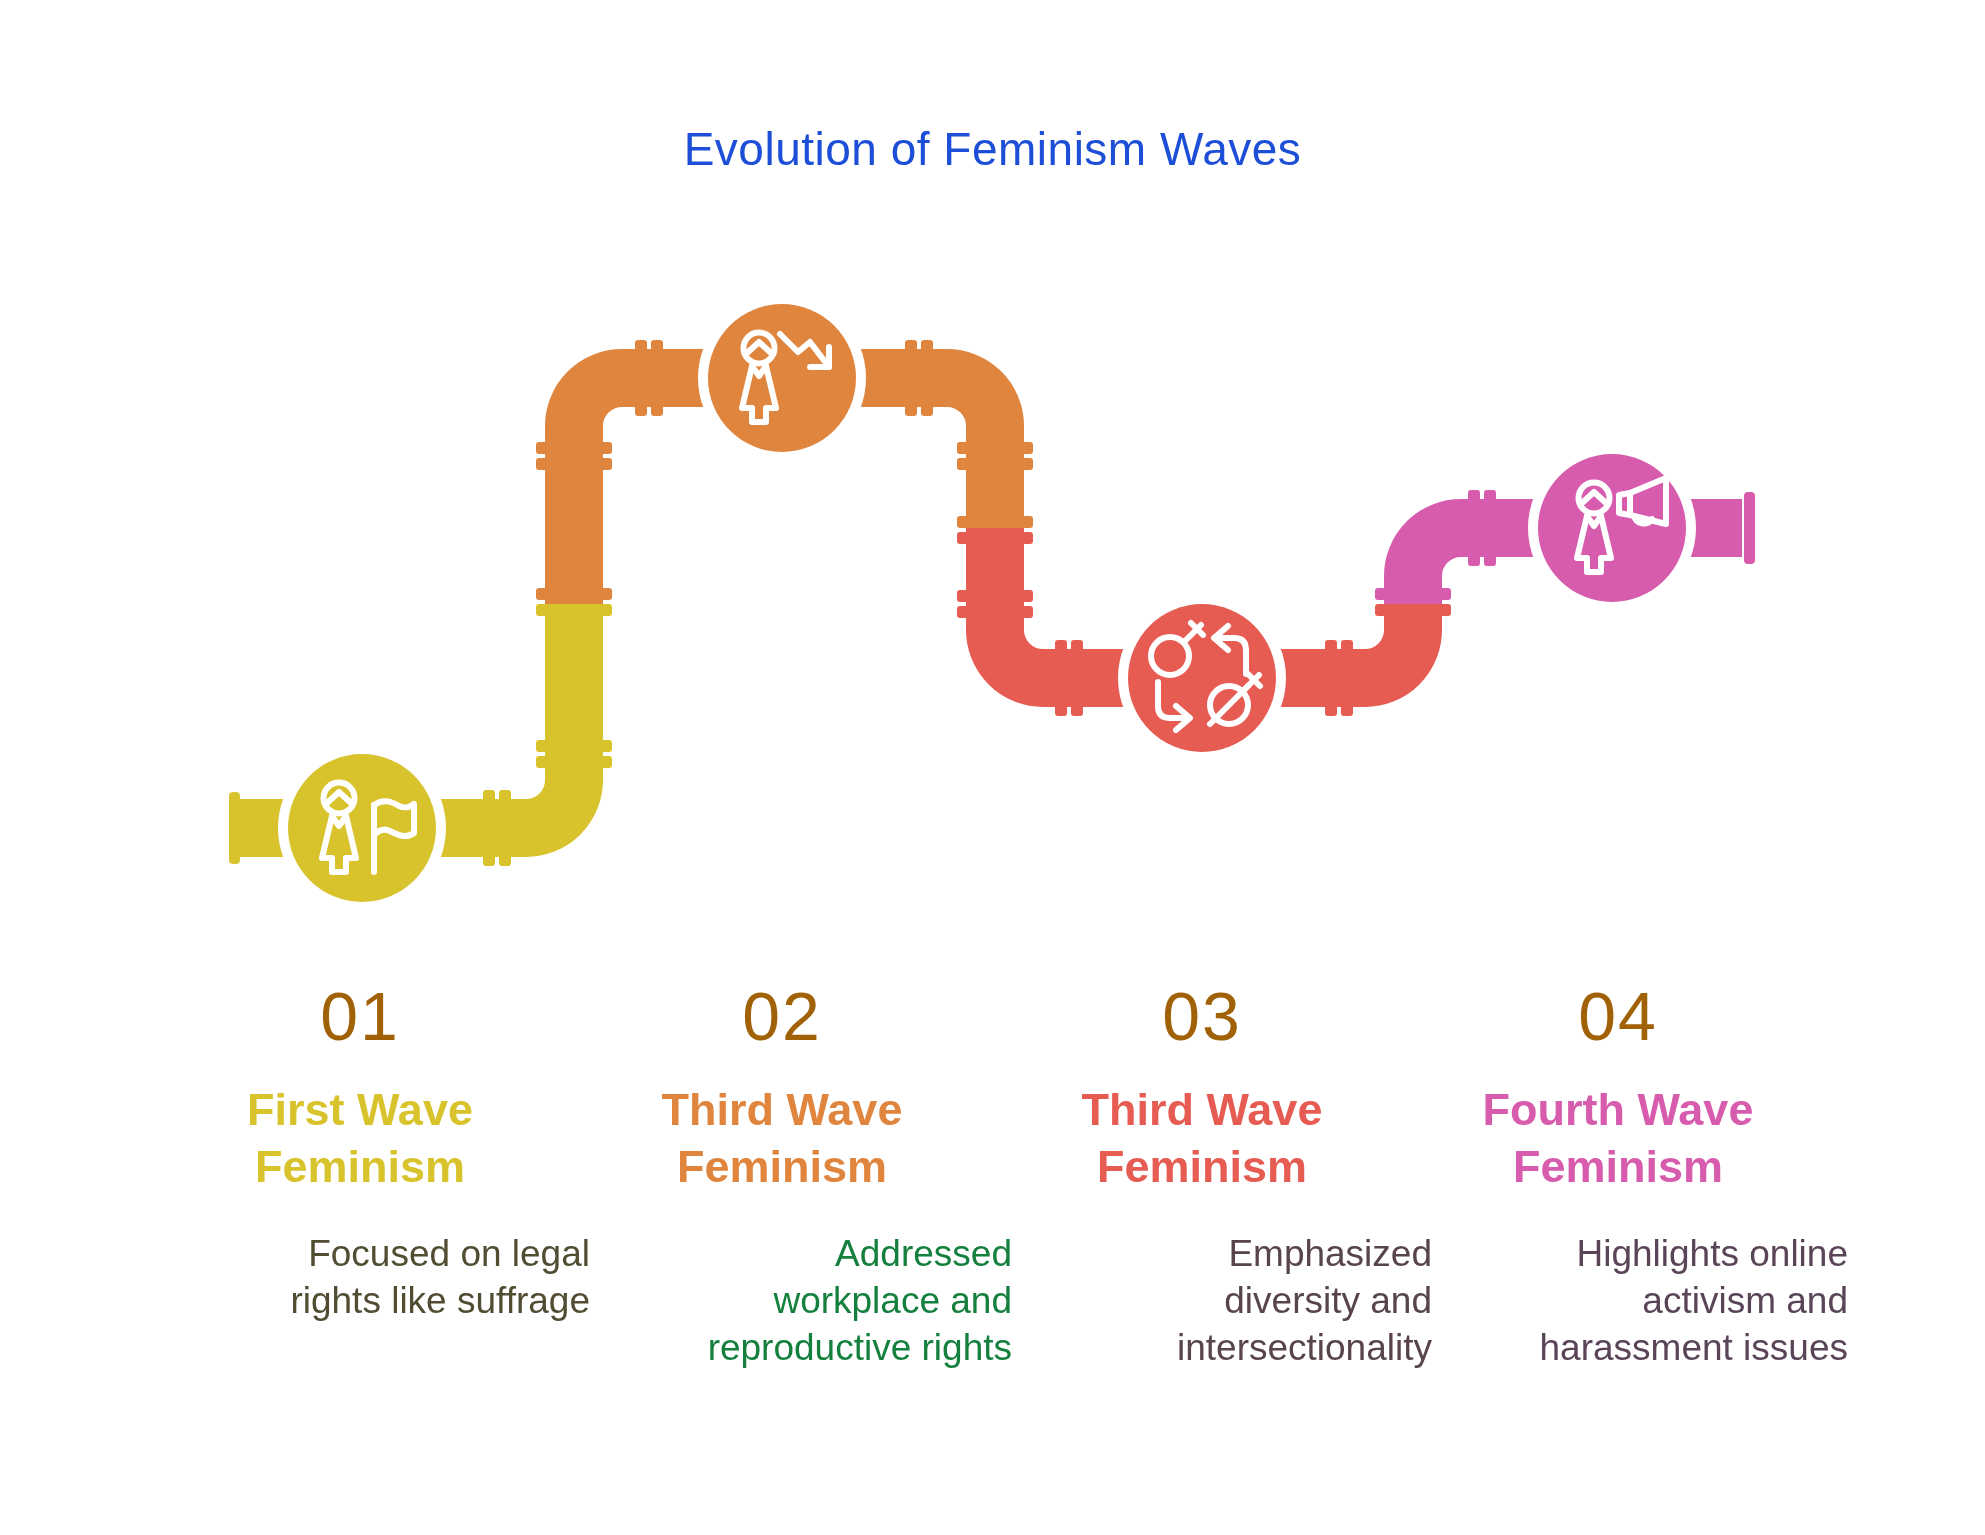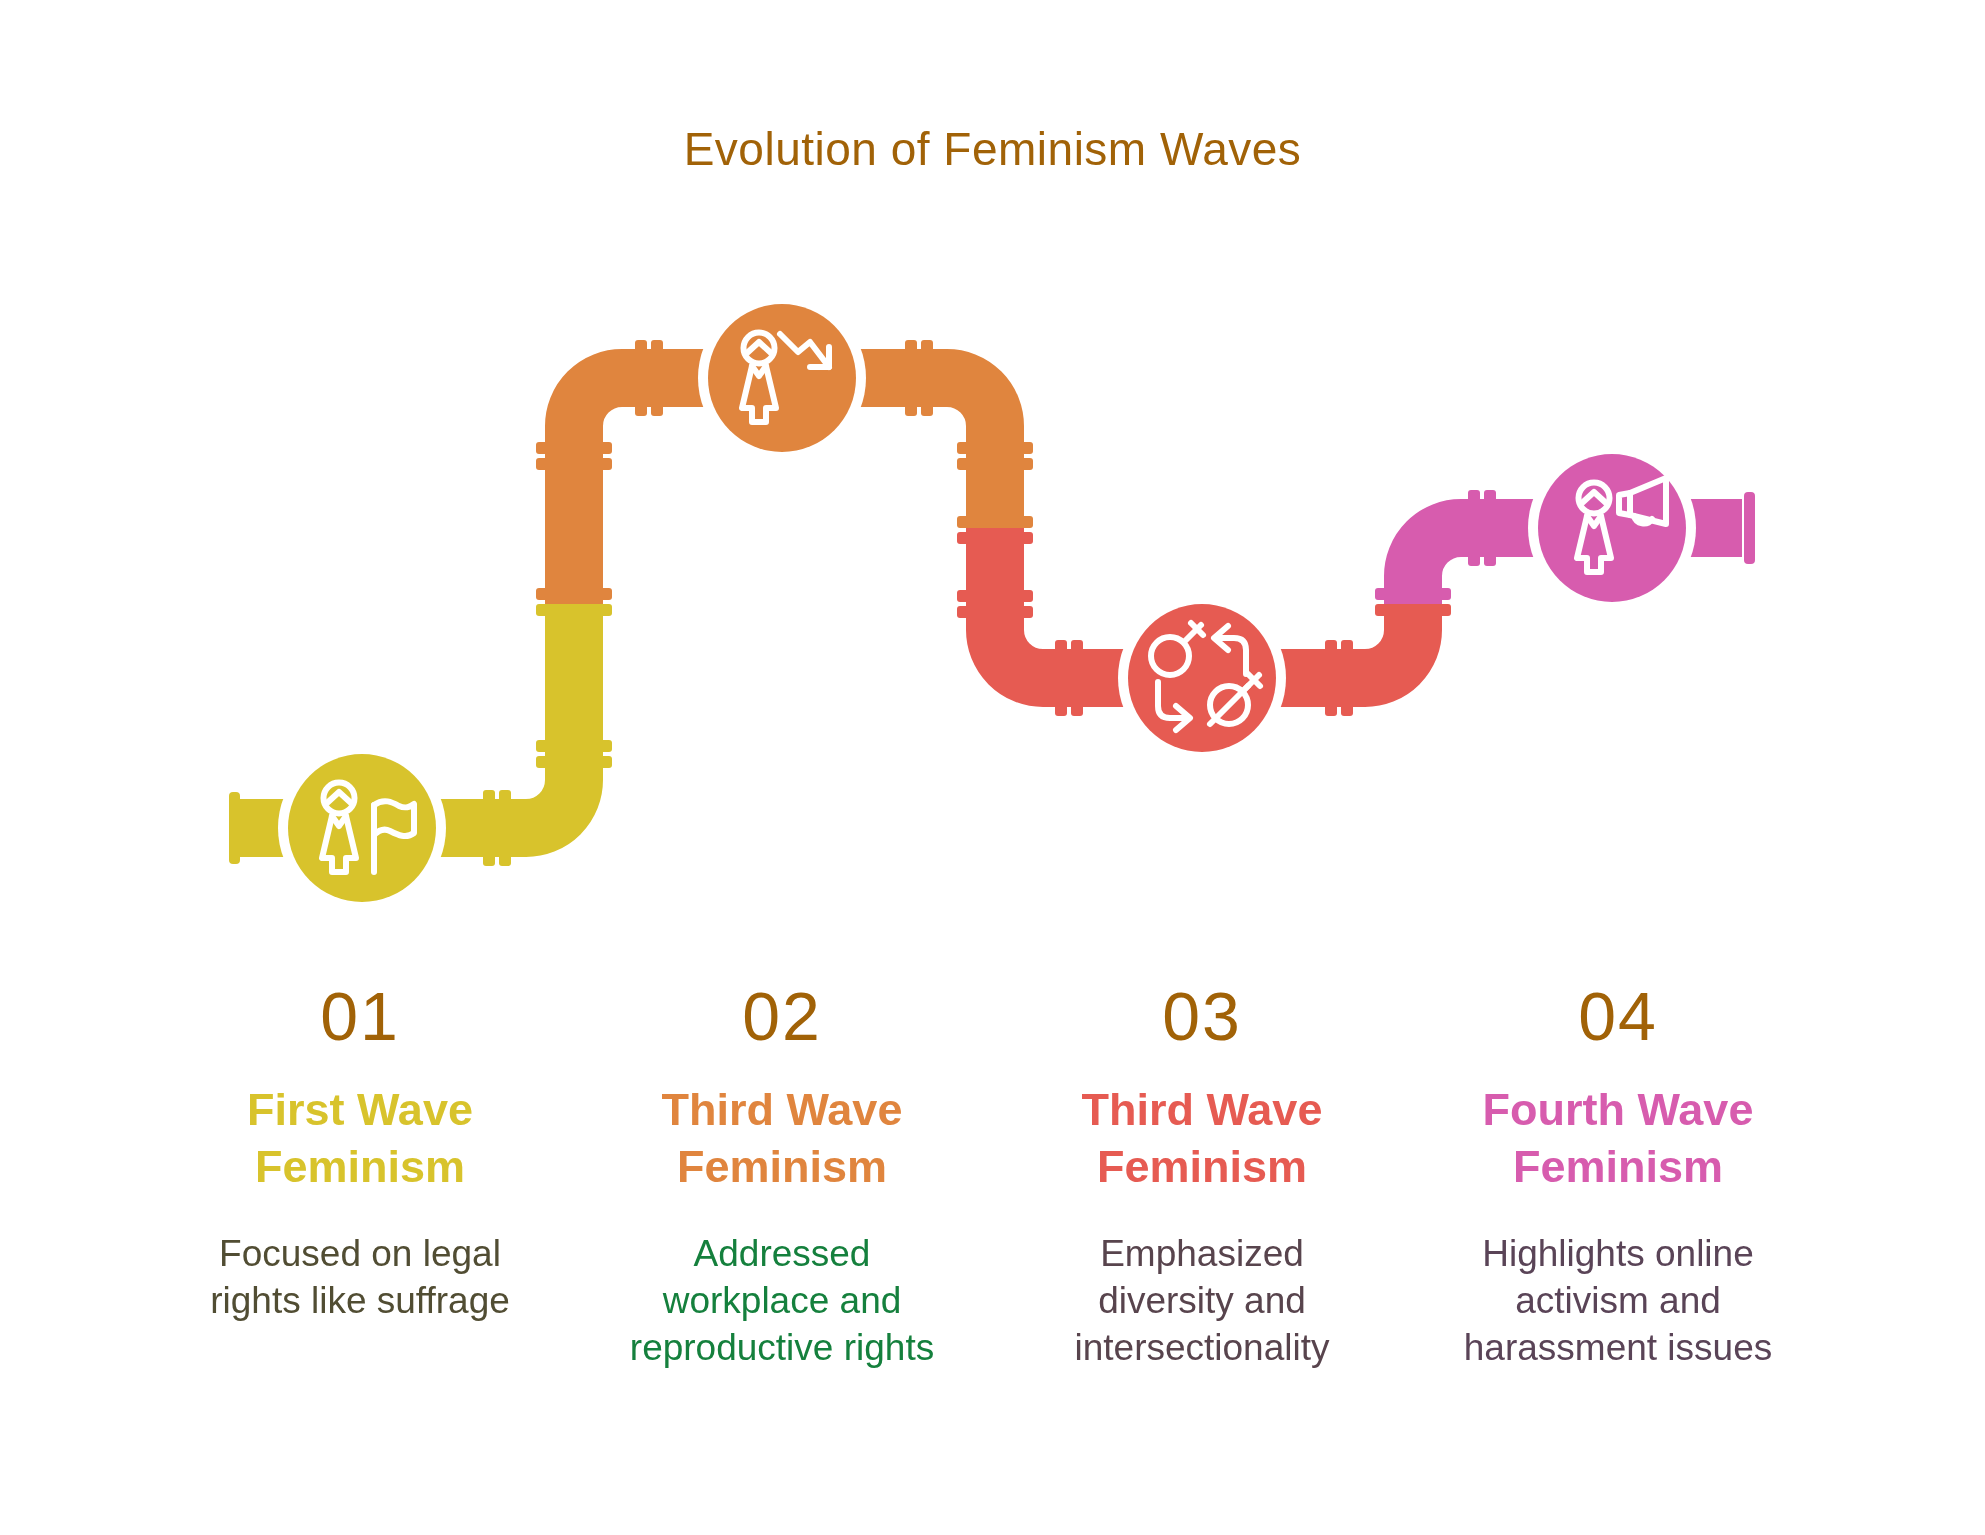--- a/index.html
+++ b/index.html
@@ -5,35 +5,35 @@
   html,body{margin:0;padding:0;}
   body{
     width:1985px;height:1535px;position:relative;background:#ffffff;
     font-family:"Liberation Sans", sans-serif;overflow:hidden;
   }
   .canvas{position:absolute;inset:0;}
   svg.pipes{position:absolute;left:0;top:0;}
 
   .page-title{
     position:absolute;top:122px;left:0;width:100%;
-    text-align:center;font-size:46px;color:#a16207;letter-spacing:.5px;
+    text-align:center;font-size:46px;color:#1d4ed8;letter-spacing:.5px;
   }
 
   .stage-col{position:absolute;width:460px;text-align:center;}
   .stage-col .num{
     font-size:68px;font-weight:300;color:#a16207;line-height:1;letter-spacing:2px;margin-top:44px;
   }
   .stage-col .wave-title{
     margin-top:32px;font-size:45px;font-weight:bold;line-height:1.26;
   }
   .stage-col .wave-title span{display:block;}
   .stage-col .desc{
     margin-top:36px;font-size:37px;line-height:1.27;
   }
-  .stage-col .desc span{display:block;}
+  .stage-col .desc span{display:block;text-align:right;}
 
   .col-1{left:130px;top:938px;}
   .col-2{left:552px;top:938px;}
   .col-3{left:972px;top:938px;}
   .col-4{left:1388px;top:938px;}
 
   .t-yellow{color:#d8c32c;} .t-orange{color:#e0853e;}
   .t-red{color:#e65b52;}   .t-pink{color:#d75cae;}
   .d-1{color:#514d33;} .d-2{color:#15803d;} .d-3{color:#58444d;} .d-4{color:#5a4457;}
 

